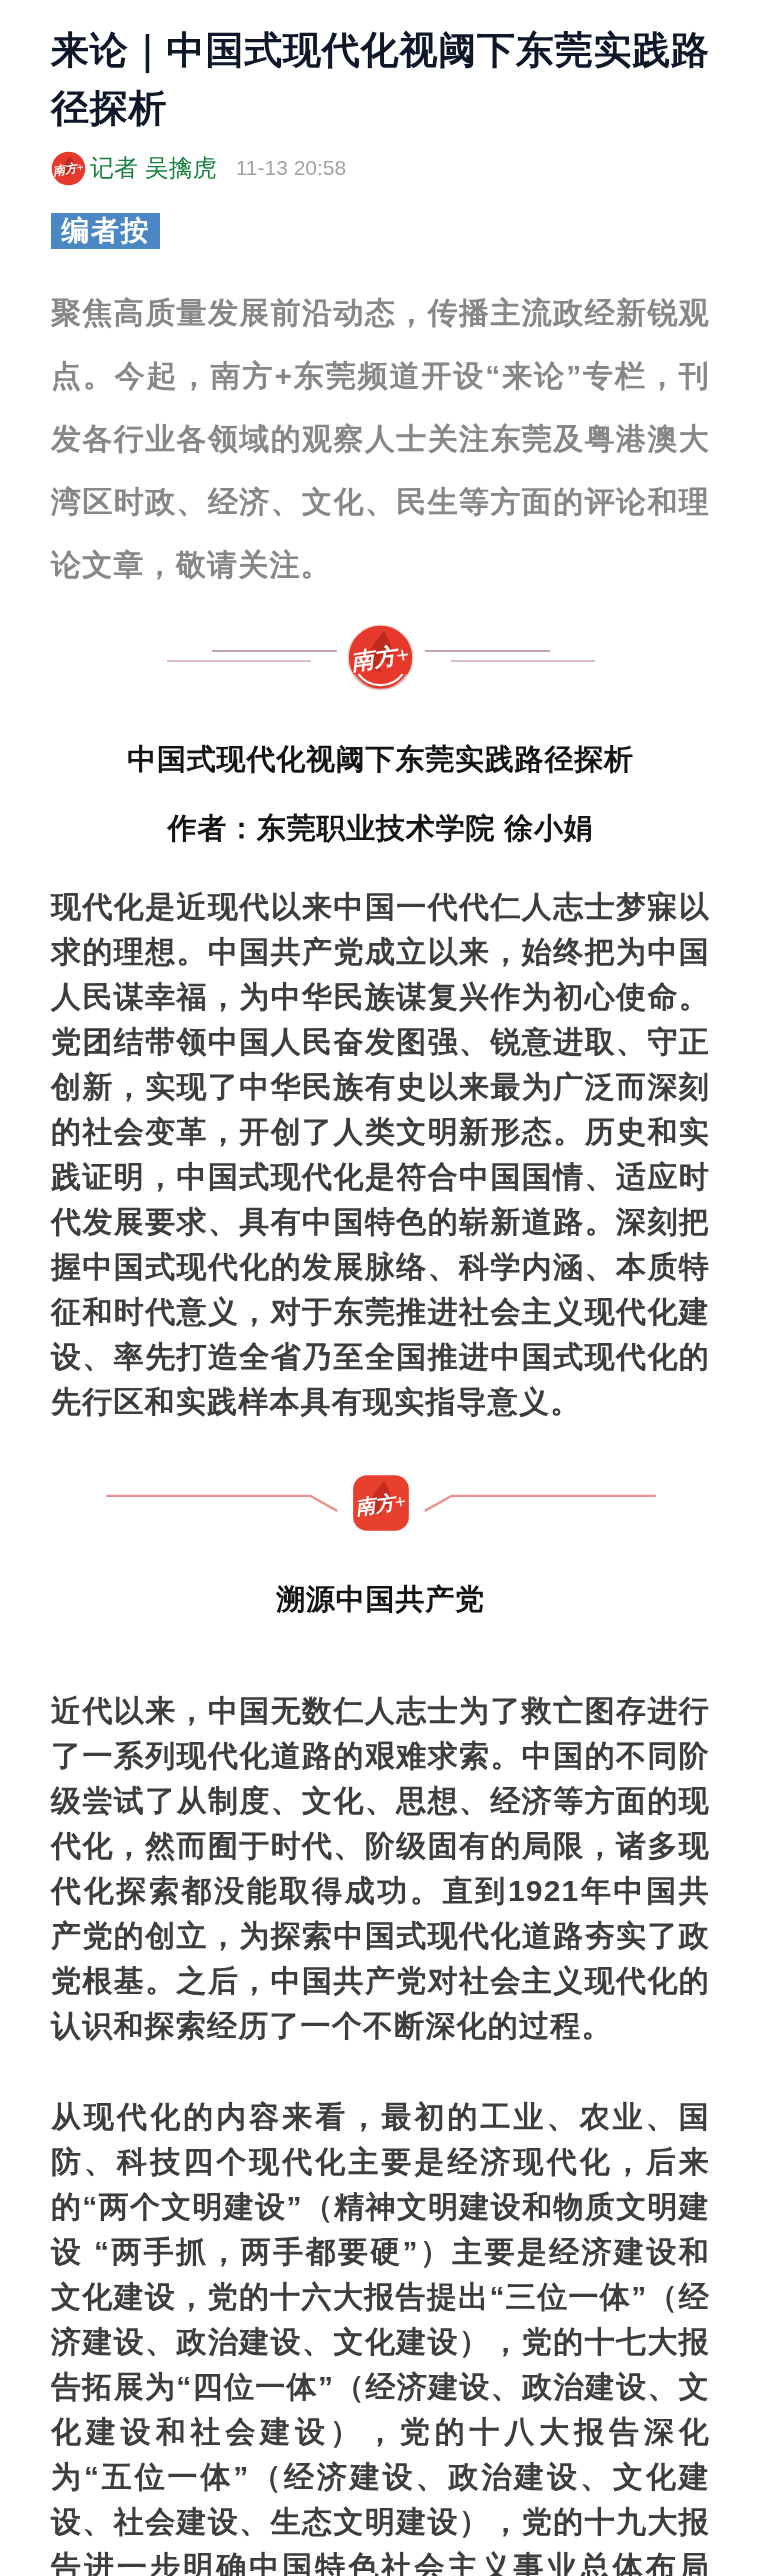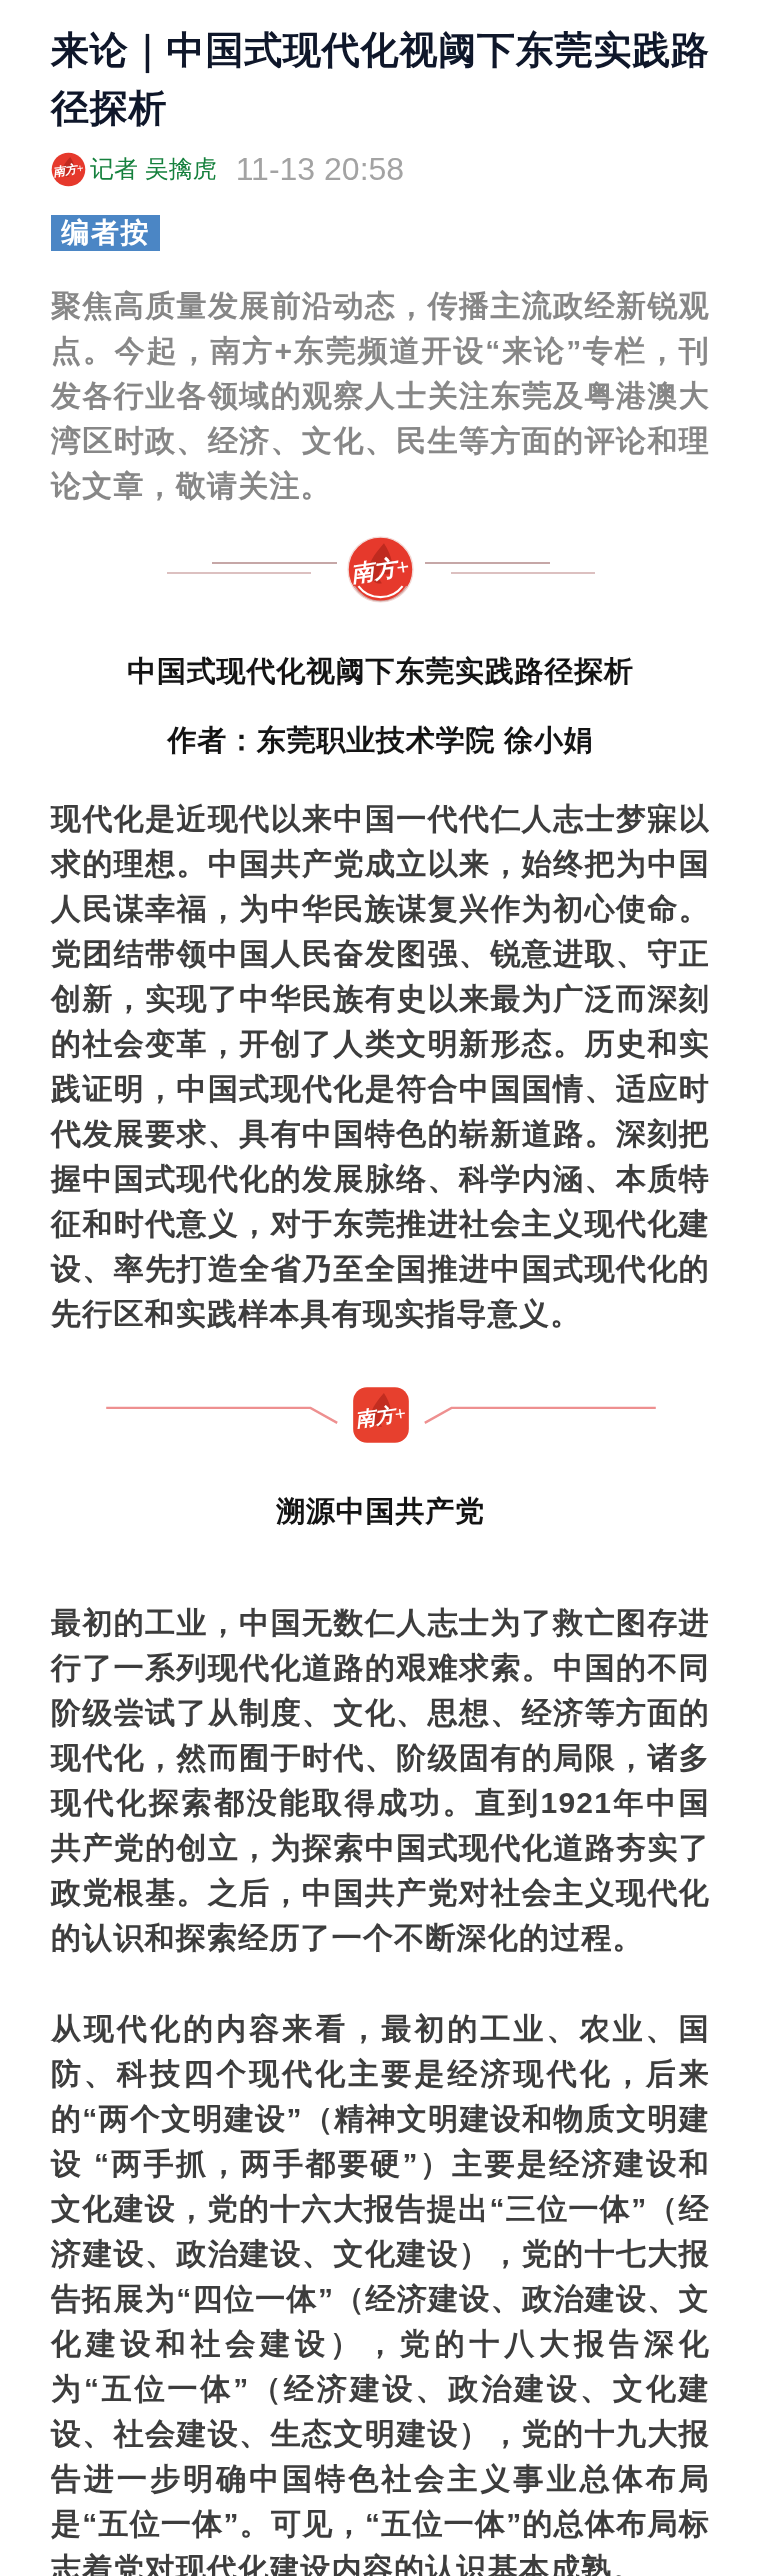--- a/index.html
+++ b/index.html
@@ -13,29 +13,29 @@
   
   .article-title{
     margin:0;font-size:38px;line-height:58px;font-weight:700;
     color:#0f172a;letter-spacing:0.8px;
   }
 
   
   .byline{margin-top:14px;display:flex;align-items:center;}
   .byline .src-logo{width:35px;height:35px;flex:0 0 auto;}
   .byline .reporter{margin-left:4px;font-size:24px;color:#15803d;font-weight:400;}
-  .byline .timestamp{margin-left:19px;font-size:32px;color:#a3a3a3;font-weight:400;}
+  .byline .timestamp{margin-left:19px;font-size:21px;color:#a3a3a3;font-weight:400;}
 
   
   .badge{
     display:inline-block;margin-top:27px;background:#4b86c5;color:#ffffff;
     font-size:28px;font-weight:700;line-height:35px;padding:0.8px 10.3px;letter-spacing:1.6px;
   }
   .editor-note{
-    margin:32px 0 0;font-size:30px;line-height:45px;color:#878787;
+    margin:32px 0 0;font-size:30px;line-height:63px;color:#878787;
     font-weight:700;letter-spacing:1.2px;text-align:justify;
   }
 
   
   .divider{display:flex;align-items:center;justify-content:center;}
   .divider.d1{margin-top:25px;height:73px;}
   .d1-lines{position:relative;width:170px;height:19px;flex:0 0 auto;}
   .d1-lines i{position:absolute;height:1.6px;display:block;}
   .d1-lines.left .la{right:0;top:2.4px;width:125px;background:#c6a7a7;}
   .d1-lines.left .lb{left:0;top:12px;width:144px;background:#dcc0c0;}
@@ -127,18 +127,18 @@
       <text class="logo-glyph" x="50" y="64" text-anchor="middle" font-size="34" fill="#ffffff" transform="rotate(-8 50 56)">南方+</text>
     </svg>
     <svg class="d2-line" width="237" height="22" viewBox="0 0 300 28">
       <path d="M4,24 L38,5 H298" fill="none" stroke="#ee9090" stroke-width="3"></path>
     </svg>
   </div>
 
   <h2 class="center-bold sec-h1">溯源中国共产党</h2>
 
   <div class="body-copy section-copy">
-    <p>最初的工业，中国无数仁人志士为了救亡图存进行了一系列现代化道路的艰难求索。中国的不同阶级尝试了从制度、文化、思想、经济等方面的现代化，然而囿于时代、阶级固有的局限，诸多现代化探索都没能取得成功。直到1921年中国共产党的创立，为探索中国式现代化道路夯实了政党根基。之后，中国共产党对社会主义现代化的认识和探索经历了一个不断深化的过程。</p>
+    <p>近代以来，中国无数仁人志士为了救亡图存进行了一系列现代化道路的艰难求索。中国的不同阶级尝试了从制度、文化、思想、经济等方面的现代化，然而囿于时代、阶级固有的局限，诸多现代化探索都没能取得成功。直到1921年中国共产党的创立，为探索中国式现代化道路夯实了政党根基。之后，中国共产党对社会主义现代化的认识和探索经历了一个不断深化的过程。</p>
     <p>从现代化的内容来看，最初的工业、农业、国防、科技四个现代化主要是经济现代化，后来的“两个文明建设”（精神文明建设和物质文明建设 “两手抓，两手都要硬”）主要是经济建设和文化建设，党的十六大报告提出“三位一体”（经济建设、政治建设、文化建设），党的十七大报告拓展为“四位一体”（经济建设、政治建设、文化建设和社会建设），党的十八大报告深化为“五位一体”（经济建设、政治建设、文化建设、社会建设、生态文明建设），党的十九大报告进一步明确中国特色社会主义事业总体布局是“五位一体”。可见，“五位一体”的总体布局标志着党对现代化建设内容的认识基本成熟。</p>
   </div>
 
 </div>
 
 
 </body></html>

